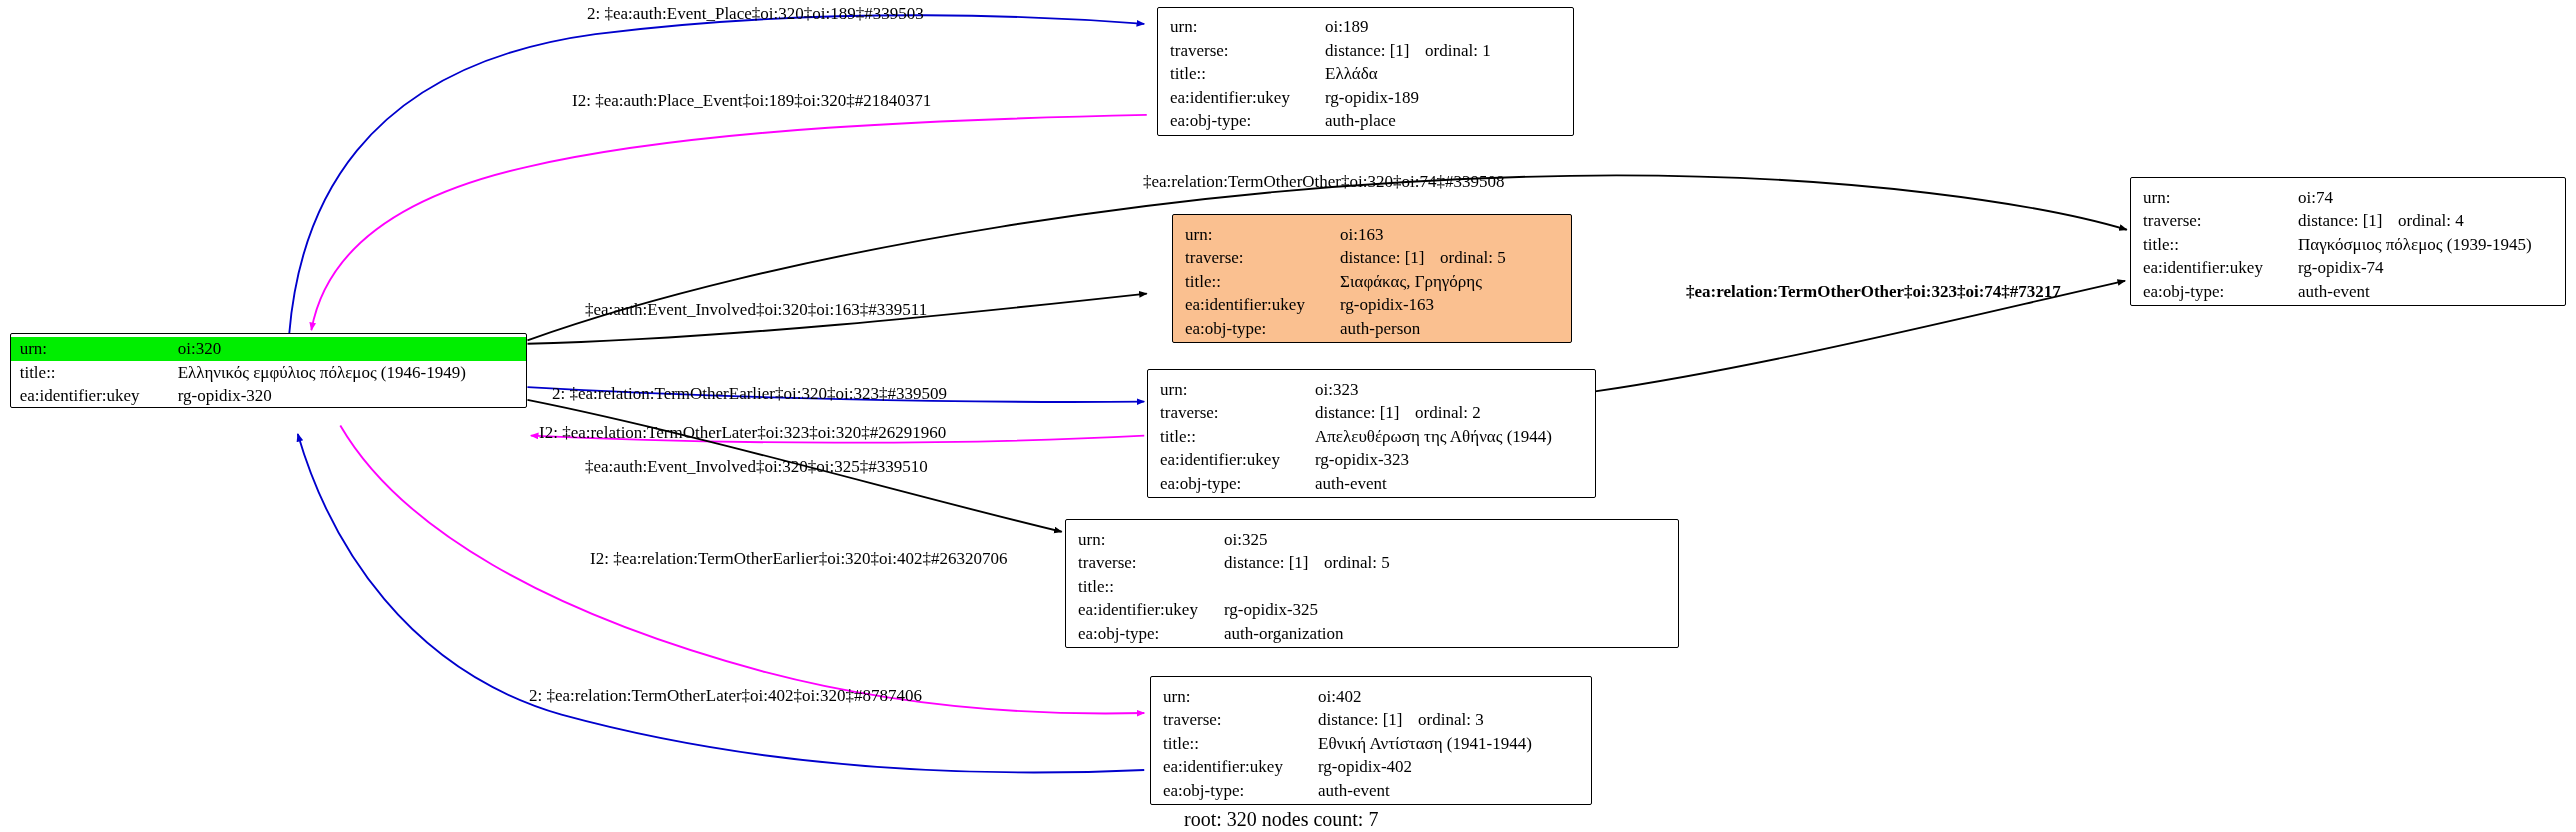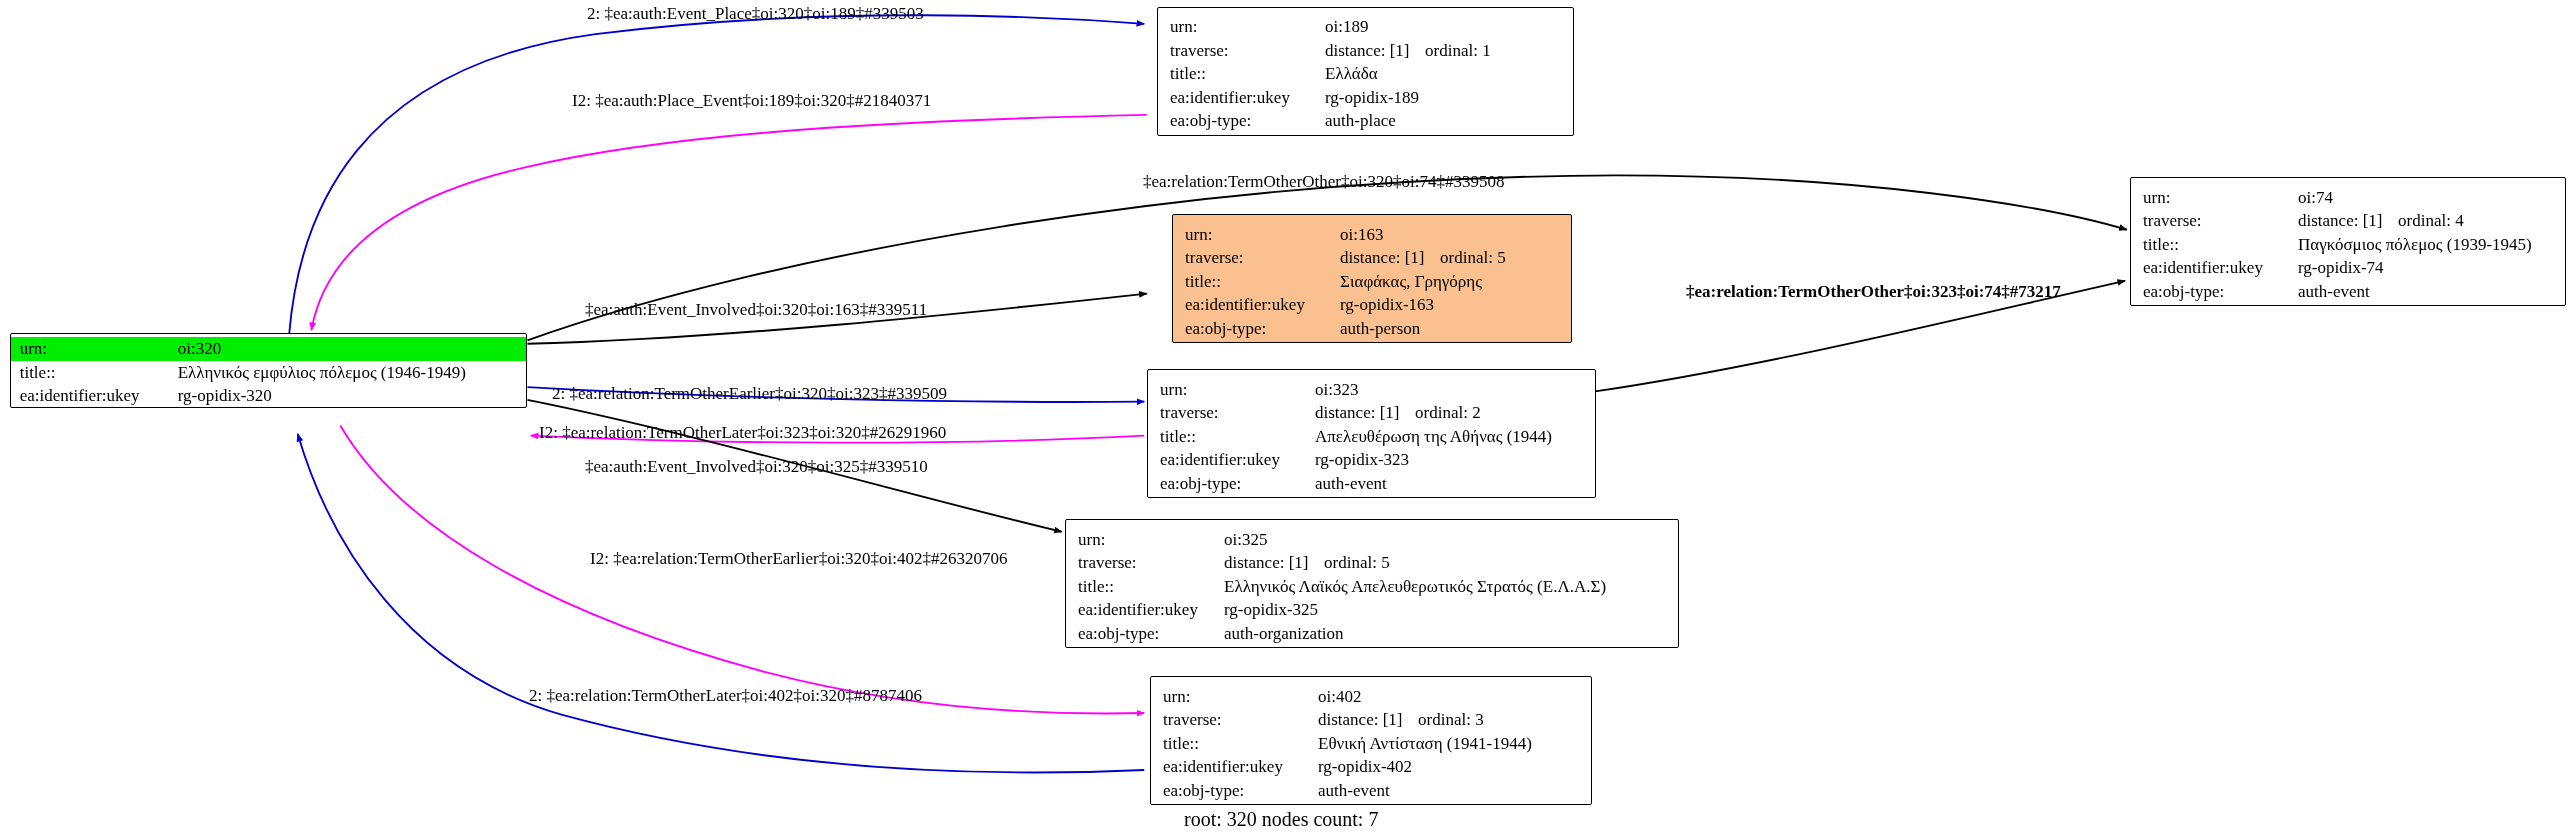--- a/index.html
+++ b/index.html
@@ -223,21 +223,20 @@
       <span class="k" style="width:146px;">urn:</span>
       <span class="v">oi:325</span>
     </div>
     <div class="row">
       <span class="k" style="width:146px;">traverse:</span>
       <span class="v" style="width:100px;">distance: [1]</span>
       <span class="v2">ordinal: 5</span>
     </div>
     <div class="row">
       <span class="k" style="width:146px;">title::</span>
-      <span class="v">Ελληνικός Λαϊκός Απελευθερωτικός Στρατός (Ε.Λ.Α.Σ)</span>
     </div>
     <div class="row">
       <span class="k" style="width:146px;">ea:identifier:ukey</span>
       <span class="v">rg-opidix-325</span>
     </div>
     <div class="row">
       <span class="k" style="width:146px;">ea:obj-type:</span>
       <span class="v">auth-organization</span>
     </div>
   </div>

